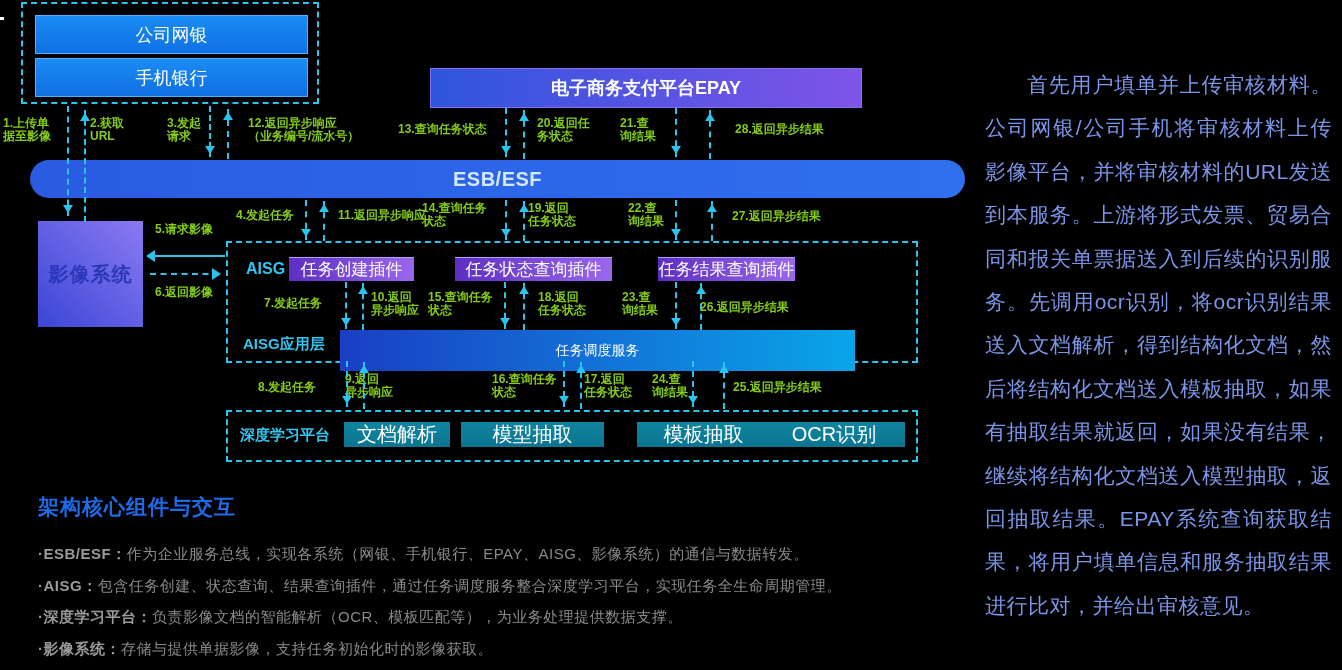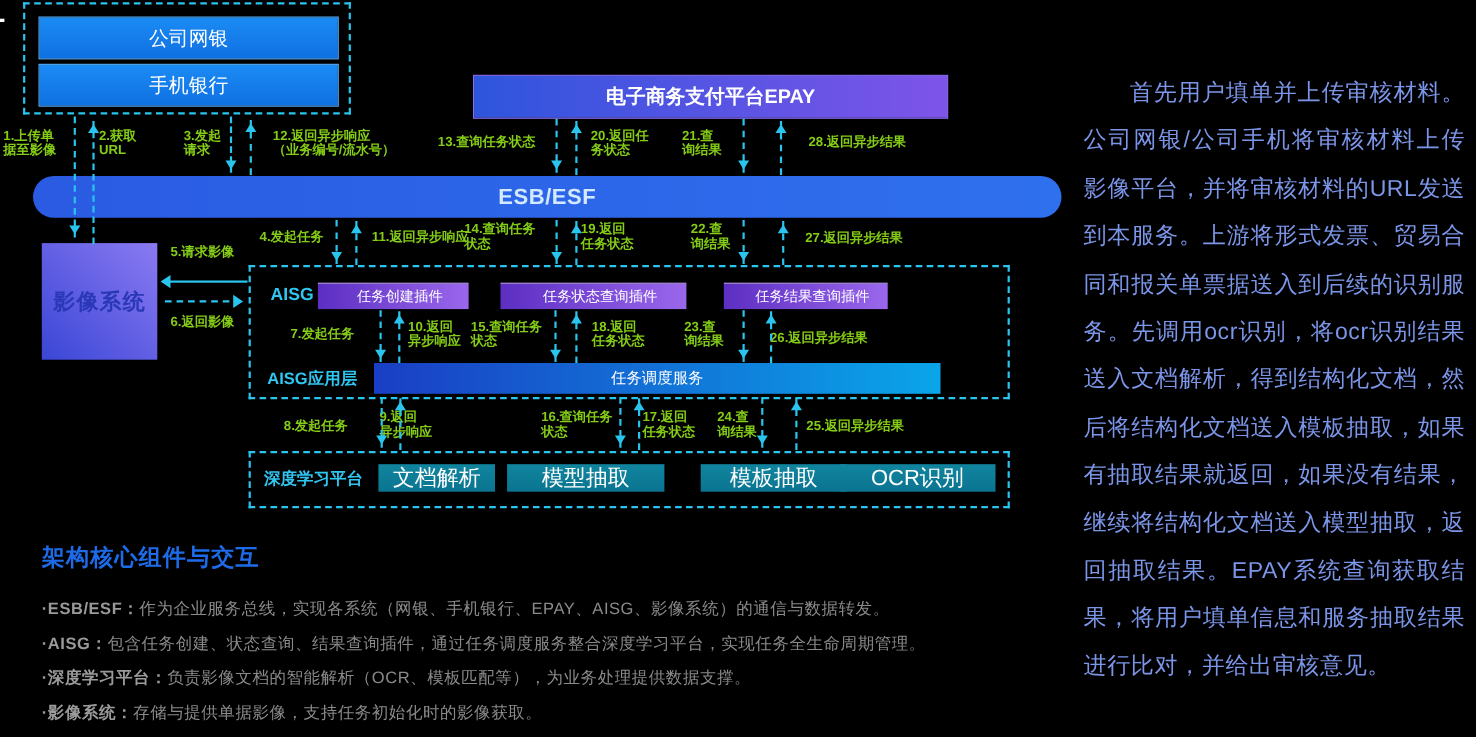--- a/index.html
+++ b/index.html
@@ -38,25 +38,25 @@
     background:linear-gradient(45deg,#3a46d6,#8b7af2);
     color:#2a38b8;font-size:20px;font-weight:bold;letter-spacing:1px;}
 
   
   .cyan-label{position:absolute;color:#2fc6f2;font-weight:bold;white-space:nowrap;}
   #aisg-label{left:246px;top:260px;font-size:16px;}
   #applayer-label{left:243px;top:335px;font-size:15px;}
   #dl-label{left:240px;top:426px;font-size:15px;}
   .plugin{position:absolute;top:257px;height:23px;
     background:linear-gradient(90deg,#5c2ec2,#9a67ec);border-top:1px solid #b99df6;
-    color:#fff;font-size:13px;padding-left:12px;}
+    color:#fff;font-size:17px;}
   #plugin-1{left:289px;width:125px;}
   #plugin-2{left:455px;width:157px;}
   #plugin-3{left:658px;width:137px;}
-  #scheduler{left:340px;top:330px;width:515px;height:28px;
+  #scheduler{left:340px;top:330px;width:515px;height:41px;
     background:linear-gradient(90deg,#1a3ec4,#0aa5e9);color:#fff;font-size:14px;}
 
   
   .svc{position:absolute;top:422px;height:25px;
     background:linear-gradient(180deg,#10859f,#0b7490);color:#fff;font-size:20px;}
   #svc-1{left:344px;width:106px;}
   #svc-2{left:461px;width:143px;}
   #svc-3{left:609px;width:133px;margin-left:28px;}
   #svc-4{left:763px;width:142px;}
 

